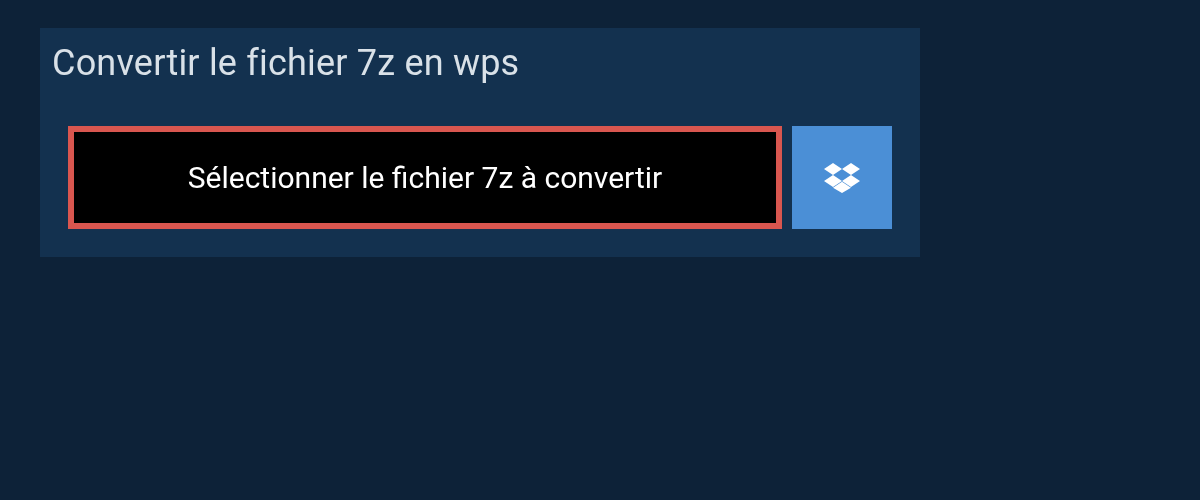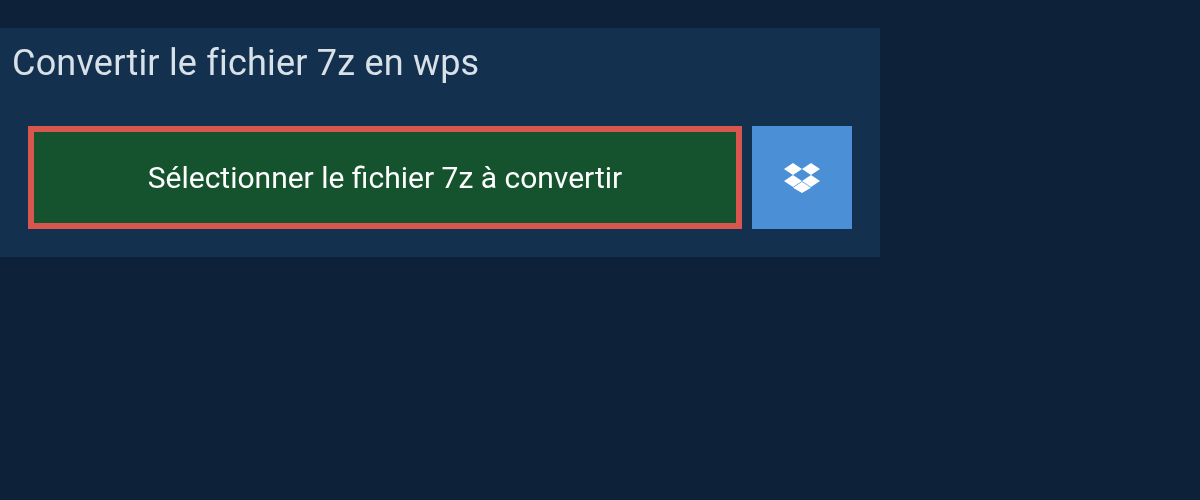--- a/index.html
+++ b/index.html
@@ -11,41 +11,42 @@
       background-color: #0d2238;
       width: 1200px;
       height: 500px;
       font-family: -apple-system, BlinkMacSystemFont, "Segoe UI", Roboto, Helvetica, Arial, sans-serif;
       overflow: hidden;
     }
     .panel {
       background-color: #13314f;
       width: 880px;
       margin-top: 28px;
+      margin-left: 40px;
     }
     .title-wrap {
       display: inline-block;
       background-color: #13314f;
       padding: 14px 28px 18px 12px;
     }
     .title {
       color: #d9e1e8;
       font-size: 36px;
       font-weight: 400;
       letter-spacing: 0.2px;
     }
     .button-row {
       display: flex;
       padding: 24px 28px 28px 28px;
       gap: 10px;
       align-items: stretch;
     }
     .select-button {
       flex: 1;
-      background-color: #14532d;
+      background-color: #000000;
       border: 6px solid #d9564f;
       color: #ffffff;
       font-size: 30px;
       font-weight: 400;
       padding: 28px 20px;
       cursor: pointer;
       text-align: center;
       font-family: inherit;
     }
     .dropbox-button {

